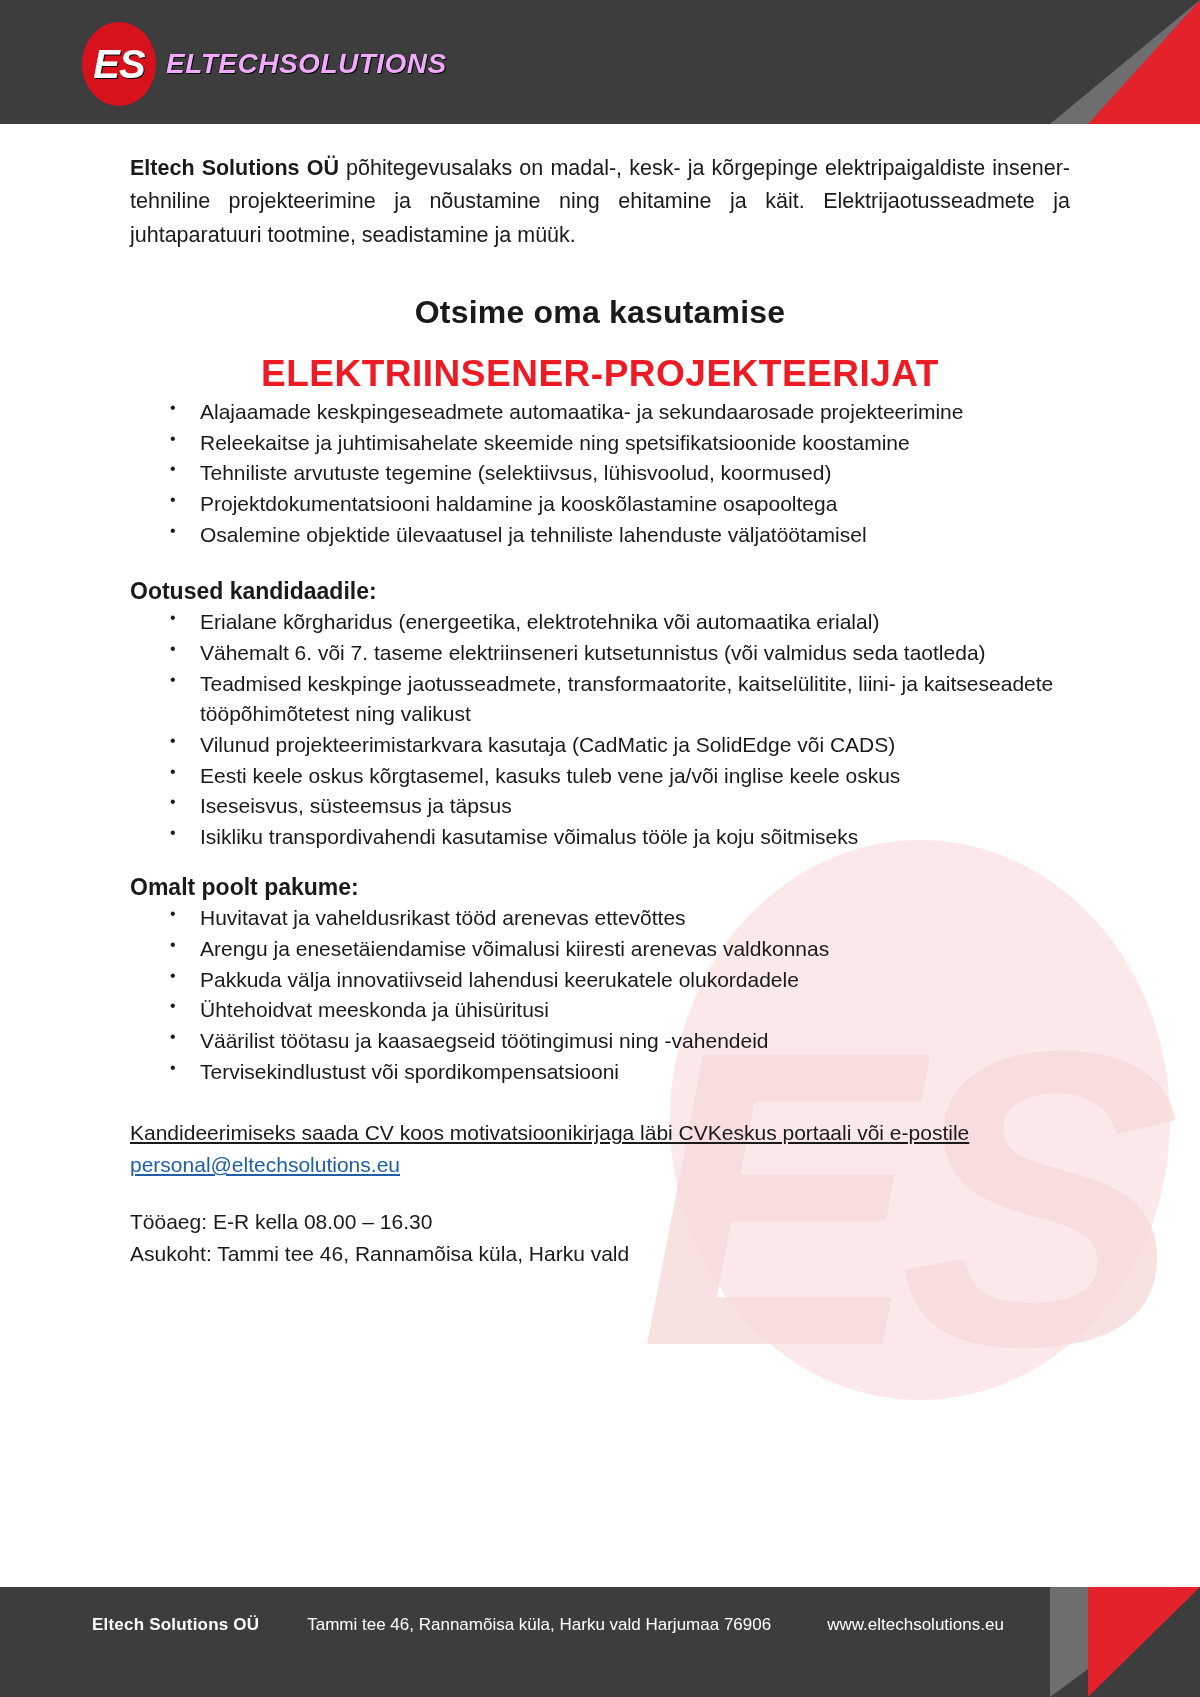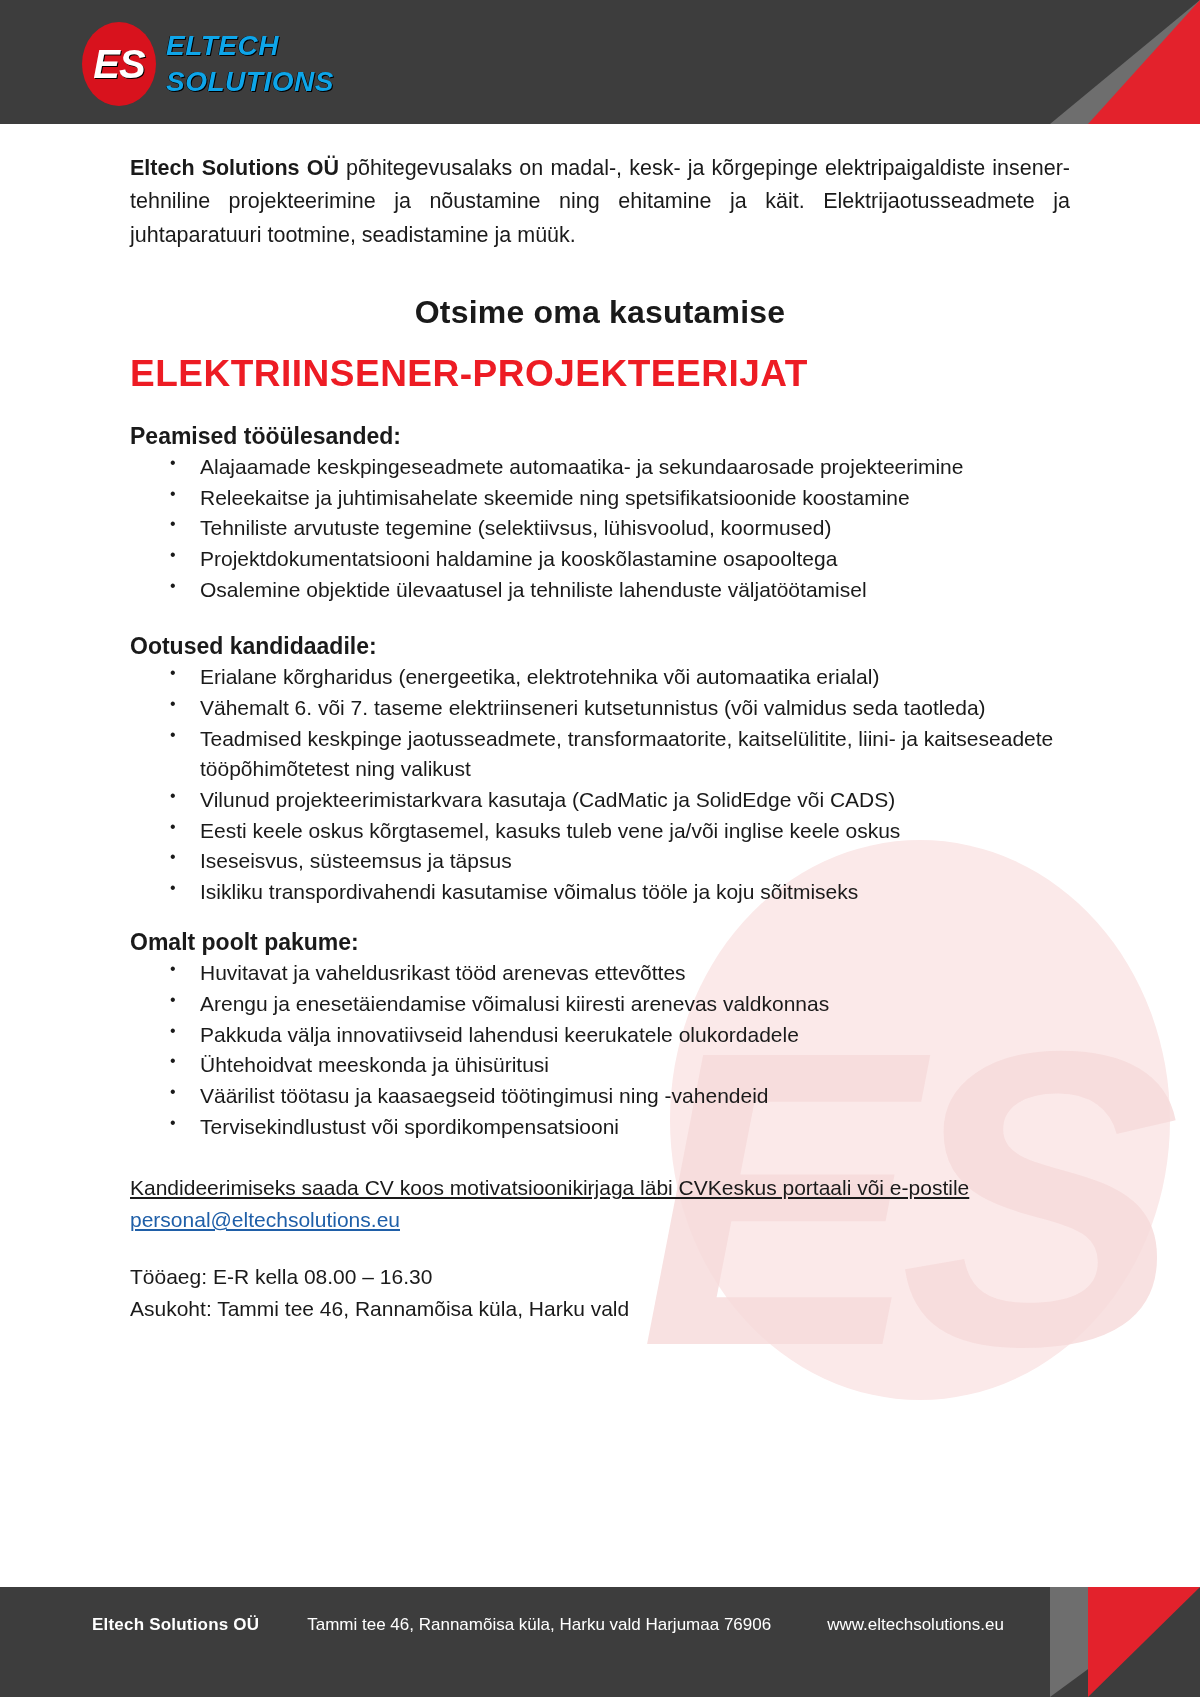--- a/index.html
+++ b/index.html
@@ -57,28 +57,26 @@
     font-family: "Liberation Sans", sans-serif;
     font-weight: bold;
     font-style: italic;
     font-size: 40px;
     color: #ffffff;
     letter-spacing: -1px;
     text-shadow: 1px 1px 0 #000;
   }
   .logo-wordmark {
     display: flex;
-    flex-direction: column;
     line-height: 1.0;
     font-style: italic;
     font-weight: bold;
-    color: #0ea5e9;
+    color: #f0abfc;
     letter-spacing: 0.5px;
     text-shadow: 1px 1px 0 #000, -0.5px -0.5px 0 #000;
-    gap: 8px;
   }
   .logo-wordmark .line1 { font-size: 28px; }
   .logo-wordmark .line2 { font-size: 28px; }
 
   
   .watermark {
     position: absolute;
     right: 40px;
     top: 1020px;
     font-family: "Liberation Sans", sans-serif;
@@ -120,20 +118,21 @@
   .intro b { font-weight: bold; }
 
   .kicker {
     text-align: center;
     font-size: 32px;
     font-weight: bold;
     margin: 42px 0 0 0;
     letter-spacing: 0.2px;
   }
   .job-title {
+    text-align: center;
     font-size: 37px;
     font-weight: bold;
     color: #ed1c24;
     margin: 22px 0 0 0;
     letter-spacing: 0.5px;
   }
 
   .section-heading {
     font-size: 23px;
     font-weight: bold;
@@ -249,21 +248,20 @@
 
 <div class="content">
 
   <p class="intro">
     <b>Eltech Solutions OÜ</b><span> põhitegevusalaks on madal-, kesk- ja kõrgepinge elektripaigaldiste insener-tehniline projekteerimine ja nõustamine ning ehitamine ja käit. Elektrijaotusseadmete ja juhtaparatuuri tootmine, seadistamine ja müük.</span>
   </p>
 
   <div class="kicker">Otsime oma kasutamise</div>
   <div class="job-title">ELEKTRIINSENER-PROJEKTEERIJAT</div>
 
-  <div class="section-heading">Peamised tööülesanded:</div>
   <ul class="bullets">
     <li>Alajaamade keskpingeseadmete automaatika- ja sekundaarosade projekteerimine</li>
     <li>Releekaitse ja juhtimisahelate skeemide ning spetsifikatsioonide koostamine</li>
     <li>Tehniliste arvutuste tegemine (selektiivsus, lühisvoolud, koormused)</li>
     <li>Projektdokumentatsiooni haldamine ja kooskõlastamine osapooltega</li>
     <li>Osalemine objektide ülevaatusel ja tehniliste lahenduste väljatöötamisel</li>
   </ul>
 
   <div class="section-heading">Ootused kandidaadile:</div>
   <ul class="bullets">

